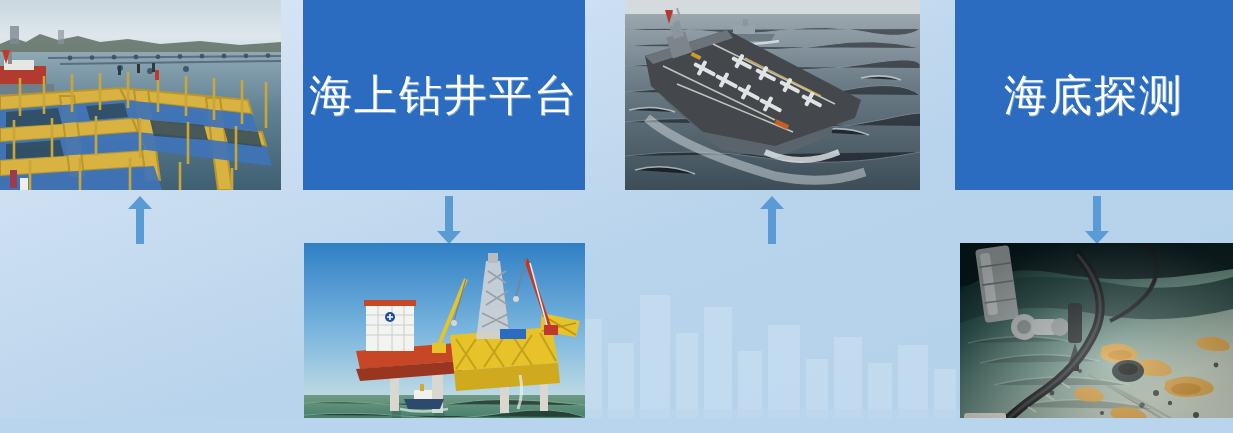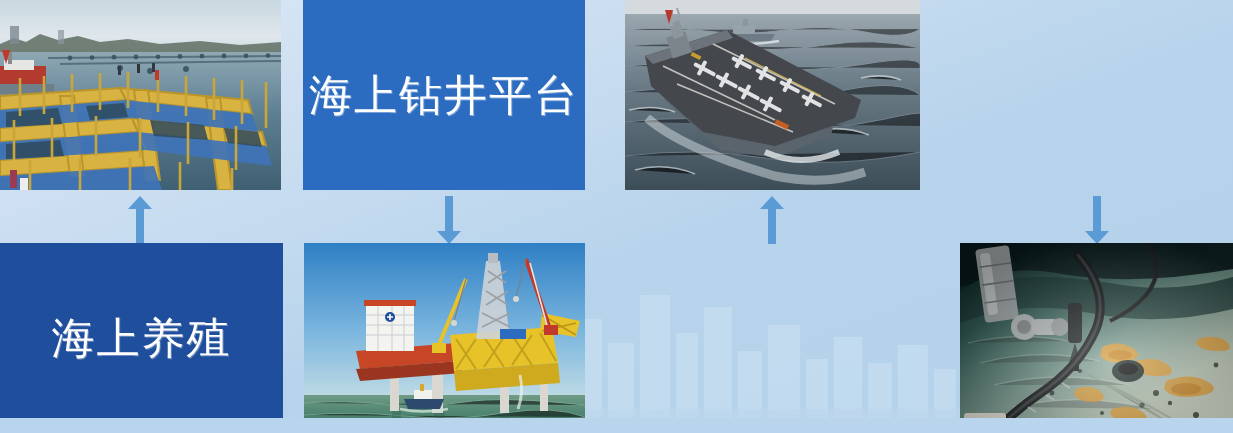--- a/index.html
+++ b/index.html
@@ -303,40 +303,40 @@
           </g>
         </g>
         <rect x="150" y="122" width="14" height="5" fill="#d4601e" opacity=".9" transform="rotate(26 157 124)"></rect>
         <rect x="66" y="54" width="10" height="4" fill="#d8a62a" opacity=".9" transform="rotate(26 71 56)"></rect>
 
         <path d="M140 152 Q176 168 214 152" stroke="#eef3f6" stroke-width="6" fill="none" opacity=".75"></path>
       </g>
     </svg>
   </div>
 
+  <div class="cell tile-label" style="left:955px; top:0px; width:278px; height:190px; background:#2c6cc0;">
+    <span class="caption">海底探测</span>
+  </div>
 
   <svg class="arrow" style="left:125px; top:196px;" viewBox="0 0 30 48">
     <polygon points="15,0 27,13 19,13 19,48 11,48 11,13 3,13" fill="#5b9bd5"></polygon>
   </svg>
 
   <svg class="arrow" style="left:434px; top:196px;" viewBox="0 0 30 48">
     <polygon points="15,48 27,35 19,35 19,0 11,0 11,35 3,35" fill="#5b9bd5"></polygon>
   </svg>
 
   <svg class="arrow" style="left:757px; top:196px;" viewBox="0 0 30 48">
     <polygon points="15,0 27,13 19,13 19,48 11,48 11,13 3,13" fill="#5b9bd5"></polygon>
   </svg>
 
   <svg class="arrow" style="left:1082px; top:196px;" viewBox="0 0 30 48">
     <polygon points="15,48 27,35 19,35 19,0 11,0 11,35 3,35" fill="#5b9bd5"></polygon>
   </svg>
 
-  <div class="cell tile-label" style="left:0px; top:243px; width:283px; height:190px; background:#1f4e9c;">
-    <span class="caption">海上养殖</span>
-  </div>
 
   <div class="cell pic" style="left:304px; top:243px; width:281px; height:190px;">
     <svg viewBox="0 0 281 190" preserveAspectRatio="none">
       <defs>
         <linearGradient id="rigSky" x1="0" y1="0" x2="0" y2="1">
           <stop offset="0%" stop-color="#2f7fc4"></stop>
           <stop offset="55%" stop-color="#76b3dd"></stop>
           <stop offset="100%" stop-color="#bcd9e4"></stop>
         </linearGradient>
         <linearGradient id="rigSea" x1="0" y1="0" x2="0" y2="1">

